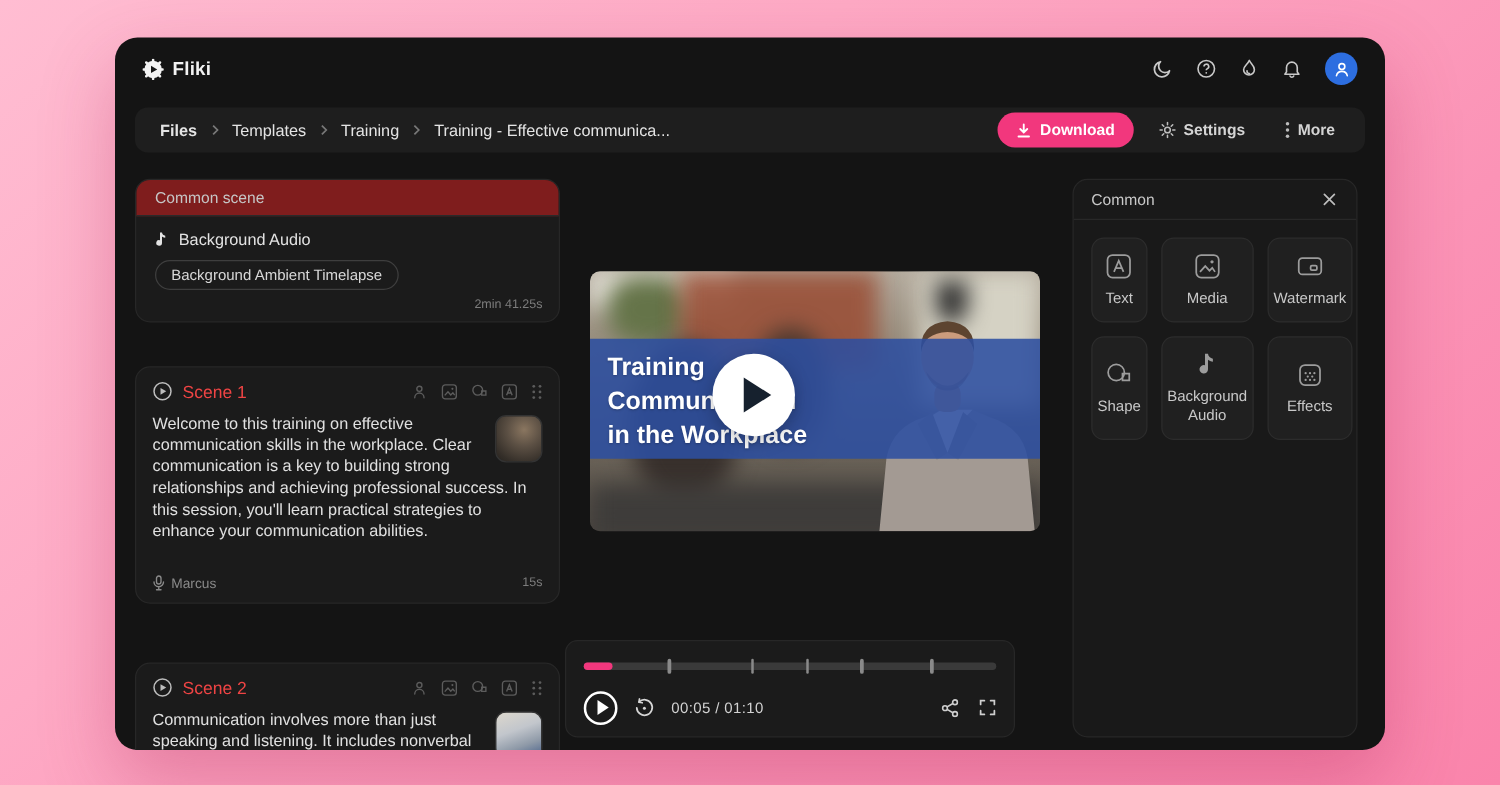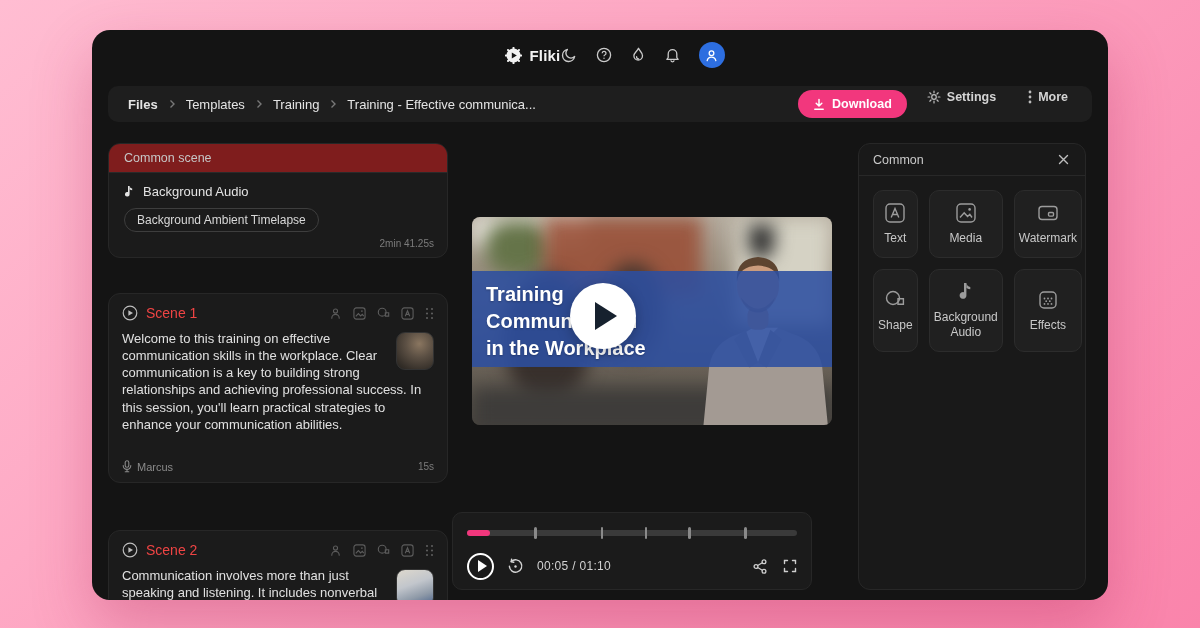--- a/index.html
+++ b/index.html
@@ -7,40 +7,40 @@
     --avatar-blue:#2D6EE0;
     --band-blue:rgba(44,78,161,0.88);
   }
   *{margin:0;padding:0;box-sizing:border-box;font-family:"Liberation Sans",sans-serif;}
   html,body{width:1200px;height:628px;overflow:hidden;}
   .stage{position:relative;width:1200px;height:628px;
     background:linear-gradient(140deg,#ffbdd2 0%,#feaac5 35%,#fb93b6 70%,#fa84ab 100%);}
   .window{position:absolute;left:92px;top:30px;width:1016px;height:570px;background:#141414;
     border-radius:18px;overflow:hidden;box-shadow:0 24px 60px rgba(170,30,80,.30);}
   
-  .topbar{position:absolute;left:15px;top:0;width:100%;height:50px;display:flex;align-items:center;
-    justify-content:center;padding:4px 22px;}
+  .topbar{position:absolute;left:0;top:0;width:100%;height:50px;display:flex;align-items:center;
+    justify-content:space-between;padding:4px 22px;}
   .brand{display:flex;align-items:center;gap:7px;cursor:pointer;}
   .brand .logo-text{color:#f2f2f2;font-size:15px;font-weight:bold;letter-spacing:.2px;}
   .topbar-icons{display:flex;align-items:center;gap:19px;}
   .icon-btn{background:none;border:none;display:flex;align-items:center;justify-content:center;
     color:#c9c9c9;cursor:pointer;padding:0;}
   .avatar{width:26px;height:26px;border-radius:50%;background:var(--avatar-blue);
     display:flex;align-items:center;justify-content:center;border:none;cursor:pointer;}
   
   .crumbbar{position:absolute;left:16px;top:56px;width:984px;height:36px;background:#1e1e1e;
     border-radius:10px;display:flex;align-items:center;justify-content:space-between;padding:0 12px 0 20px;}
   .crumbs{display:flex;align-items:center;gap:10px;}
   .crumb{color:#e4e4e4;font-size:13px;cursor:pointer;white-space:nowrap;}
   .crumb.first{font-weight:bold;}
   .crumb-sep{display:flex;color:#787878;}
   .crumb-actions{display:flex;align-items:center;gap:8px;}
   .download-btn{display:flex;align-items:center;gap:7px;height:28px;padding:0 15px;border:none;
     border-radius:14px;background:var(--accent);color:#fff;font-size:12.5px;font-weight:bold;cursor:pointer;}
-  .text-btn{display:flex;align-items:flex-start;gap:6px;height:28px;padding:0 12px;background:none;border:none;
+  .text-btn{display:flex;align-items:center;gap:6px;height:28px;padding:0 12px;background:none;border:none;
     color:#d4d4d4;font-size:12.5px;font-weight:bold;cursor:pointer;}
   
   .card{position:absolute;left:16px;width:340px;background:#1b1b1b;border:1px solid #272727;
     border-radius:12px;overflow:hidden;}
   .card-common{top:113px;height:115px;}
   .card-common .card-head{height:29px;display:flex;align-items:center;padding:0 15px;
     border-bottom:1px solid #2a2a2a;background:#7f1d1d;}
   .card-common .card-head span{color:#c6c6c6;font-size:12.5px;}
   .bga-row{display:flex;align-items:center;gap:8px;margin:11px 15px 0;color:#e3e3e3;font-size:13px;}
   .chip{display:inline-flex;align-items:center;margin:9px 15px 0;padding:4px 12px;border:1px solid #3e3e3e;

